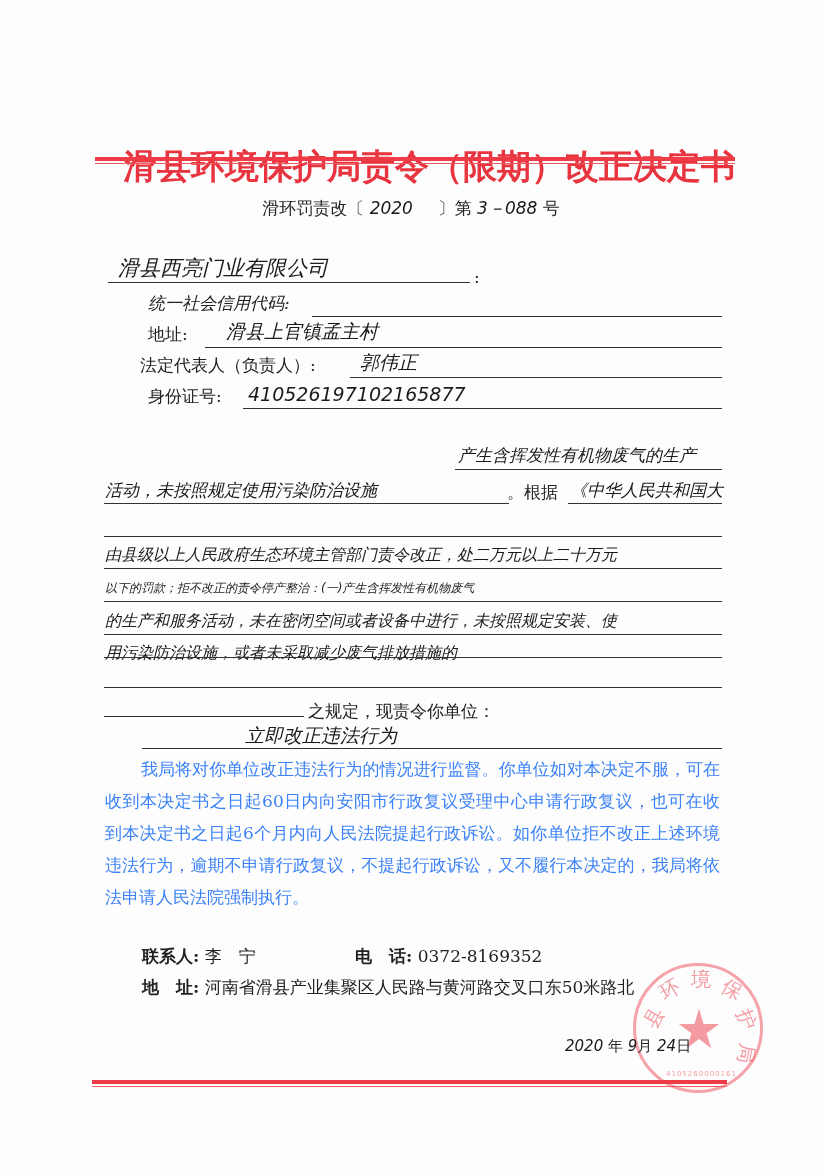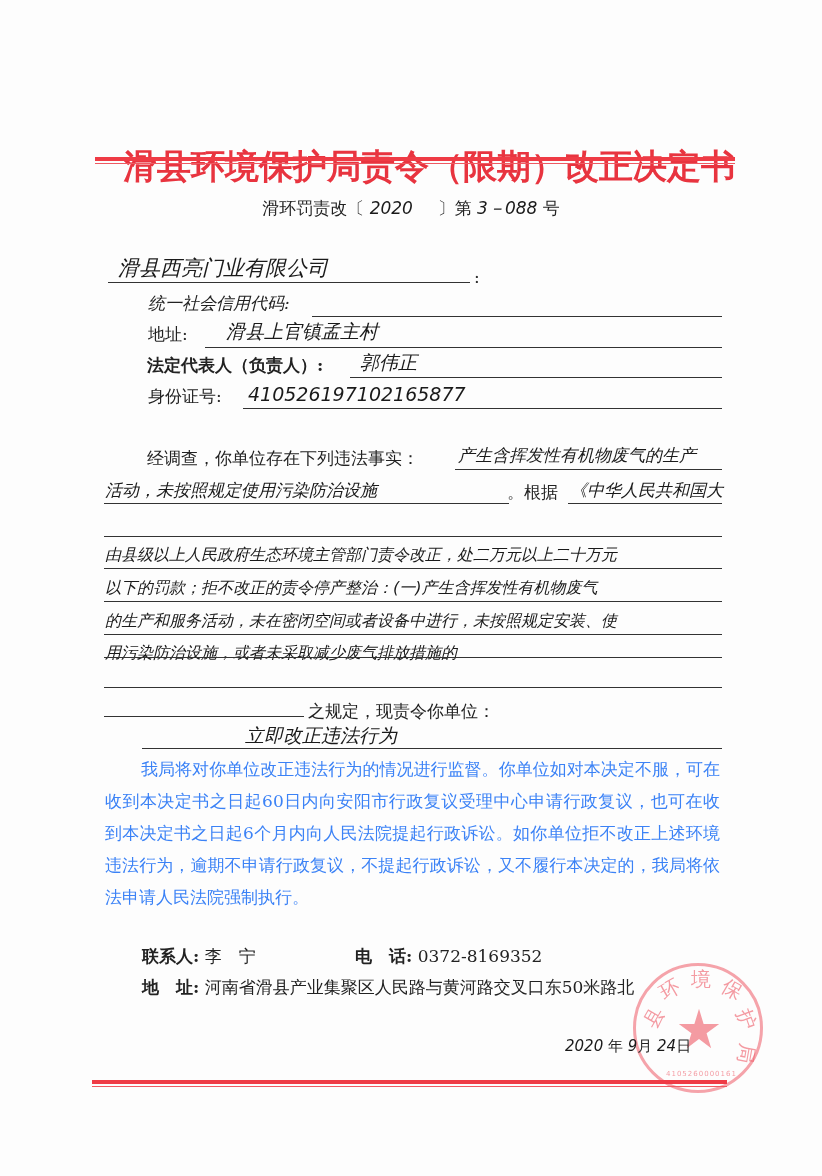--- a/index.html
+++ b/index.html
@@ -172,44 +172,43 @@
   <div class="uline" style="left:108px; top:282px; width:362px;"></div>
   <div class="label" style="left:474px; top:265px;">:</div>
 
   <div class="label" style="left:148px; top:291px;font-style:italic;">统一社会信用代码:</div>
   <div class="uline" style="left:312px; top:316px; width:410px;"></div>
 
   <div class="label" style="left:148px; top:322px;">地址:</div>
   <div class="hw-text" style="left:218px; top:319px;margin-left:8px;">滑县上官镇孟主村</div>
   <div class="uline" style="left:205px; top:347px; width:517px;"></div>
 
-  <div class="label" style="left:147px; top:353px;font-weight:bold;">法定代表人（负责人）:</div>
+  <div class="label" style="left:140px; top:353px;">法定代表人（负责人）:</div>
   <div class="hw-text" style="left:360px; top:350px;">郭伟正</div>
   <div class="uline" style="left:350px; top:377px; width:372px;"></div>
 
   <div class="label" style="left:148px; top:384px;">身份证号:</div>
   <div class="hw-text" style="left:248px; top:382px;">410526197102165877</div>
   <div class="uline" style="left:243px; top:408px; width:479px;"></div>
 
-  <div class="label" style="left:147px; top:446px;">经调查，你单位存在下列违法事实：</div>
   <div class="hw-text" style="left:458px; top:443px; font-size:17px;">产生含挥发性有机物废气的生产</div>
   <div class="uline" style="left:455px; top:469px; width:267px;"></div>
 
   <div class="hw-text" style="left:105px; top:478px; font-size:17px;">活动，未按照规定使用污染防治设施</div>
   <div class="uline" style="left:104px; top:503px; width:405px;"></div>
   <div class="label" style="left:507px; top:480px;">。根据</div>
   <div class="hw-text" style="left:570px; top:478px; font-size:17px;">《中华人民共和国大</div>
   <div class="uline" style="left:568px; top:503px; width:154px;"></div>
 
   <div class="uline" style="left:104px; top:536px; width:618px;"></div>
 
   <div class="hw-text" style="left:105px; top:543px; font-size:16px;">由县级以上人民政府生态环境主管部门责令改正，处二万元以上二十万元</div>
   <div class="uline" style="left:104px; top:568px; width:618px;"></div>
 
-  <div class="hw-text" style="left:105px; top:576px; font-size:16px;">以下的罚款；拒不改正的责令停产整治：(一)产生含挥发性有机物废气</div>
+  <div class="hw-text" style="left:105px; top:576px; font-size:12px;">以下的罚款；拒不改正的责令停产整治：(一)产生含挥发性有机物废气</div>
   <div class="uline" style="left:104px; top:601px; width:618px;"></div>
 
   <div class="hw-text" style="left:105px; top:609px; font-size:16px;">的生产和服务活动，未在密闭空间或者设备中进行，未按照规定安装、使</div>
   <div class="uline" style="left:104px; top:634px; width:618px;"></div>
 
   <div class="hw-text" style="left:105px; top:641px; font-size:16px;">用污染防治设施，或者未采取减少废气排放措施的</div>
   <div class="uline" style="left:104px; top:657px; width:618px;"></div>
 
   <div class="uline" style="left:104px; top:687px; width:618px;"></div>
 

